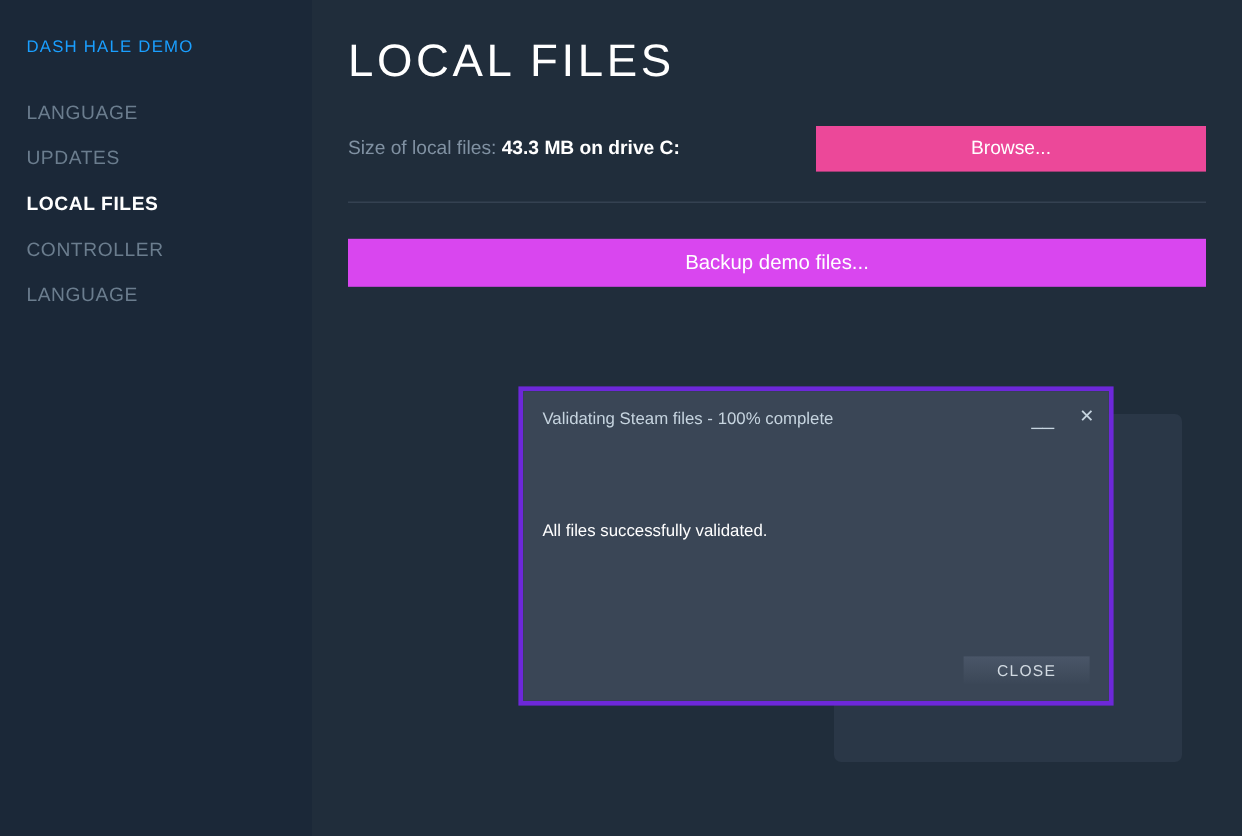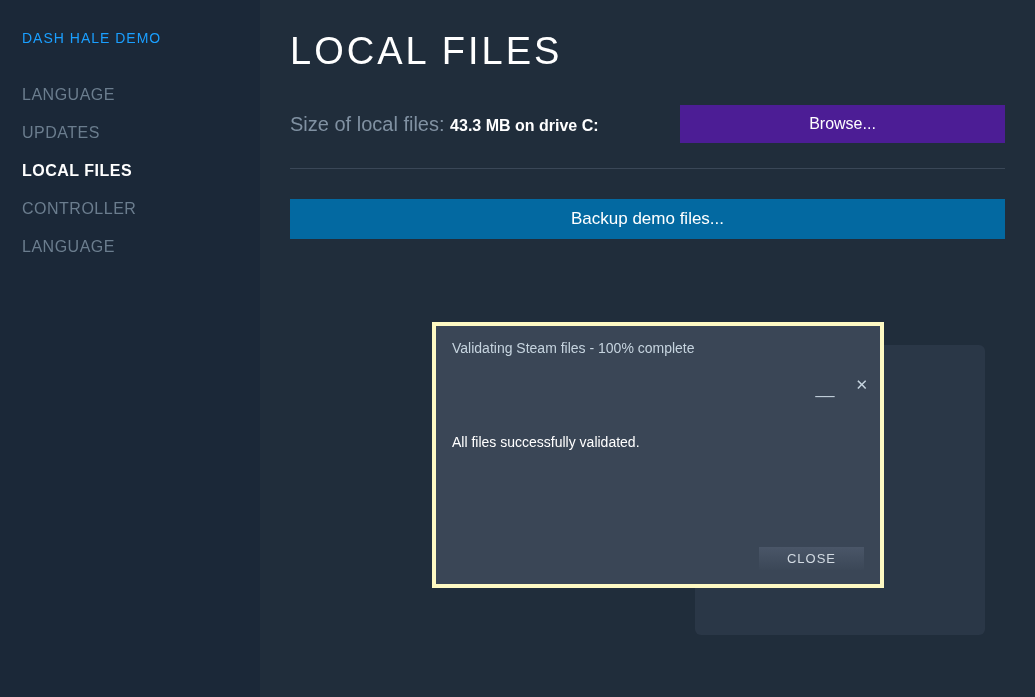--- a/index.html
+++ b/index.html
@@ -58,88 +58,87 @@
       letter-spacing: 3px;
       margin-bottom: 32px;
     }
     .size-row {
       display: flex;
       align-items: center;
       justify-content: space-between;
       margin-bottom: 25px;
     }
     .size-label {
-      font-size: 20px;
+      font-size: 16px;
       color: #8091a2;
     }
     .size-value {
       color: #ffffff;
       font-size: 16px;
       font-weight: bold;
     }
     .browse-btn {
       width: 325px;
       height: 38px;
-      background: #4c1d95;
+      background: #ec4899;
       color: #ffffff;
       border: none;
       font-size: 16px;
       cursor: pointer;
     }
     .divider {
       height: 1px;
       background: #3a4757;
       margin-bottom: 30px;
     }
     .action-btn {
       display: block;
       width: 100%;
       height: 40px;
-      background: #0369a1;
+      background: #d946ef;
       color: #ffffff;
       border: none;
       font-size: 17px;
       margin-bottom: 23px;
       cursor: pointer;
     }
     .close-x {
       position: absolute;
       top: 6px;
       right: 12px;
       color: #8091a2;
       font-size: 18px;
       cursor: pointer;
     }
     .dialog-wrapper {
       position: absolute;
       left: 432px;
       top: 322px;
-      width: 452px;
+      width: 496px;
       height: 266px;
-      border: 4px solid #fef9c3;
+      border: 4px solid #6d28d9;
     }
     .dialog {
       width: 100%;
       height: 100%;
       background: #3a4656;
       position: relative;
       padding: 14px 16px;
     }
     .dialog-title {
       color: #c6d4df;
       font-size: 14px;
     }
     .dialog-controls {
       position: absolute;
       top: 10px;
       right: 12px;
       display: flex;
-      align-items: flex-start;
+      align-items: flex-end;
       gap: 21px;
-      margin-top: 40px;
     }
     .dialog-min {
       color: #c6d4df;
       font-size: 17px;
       cursor: pointer;
       position: relative;
       top: 3px;
     }
     .dialog-close {
       color: #c6d4df;

